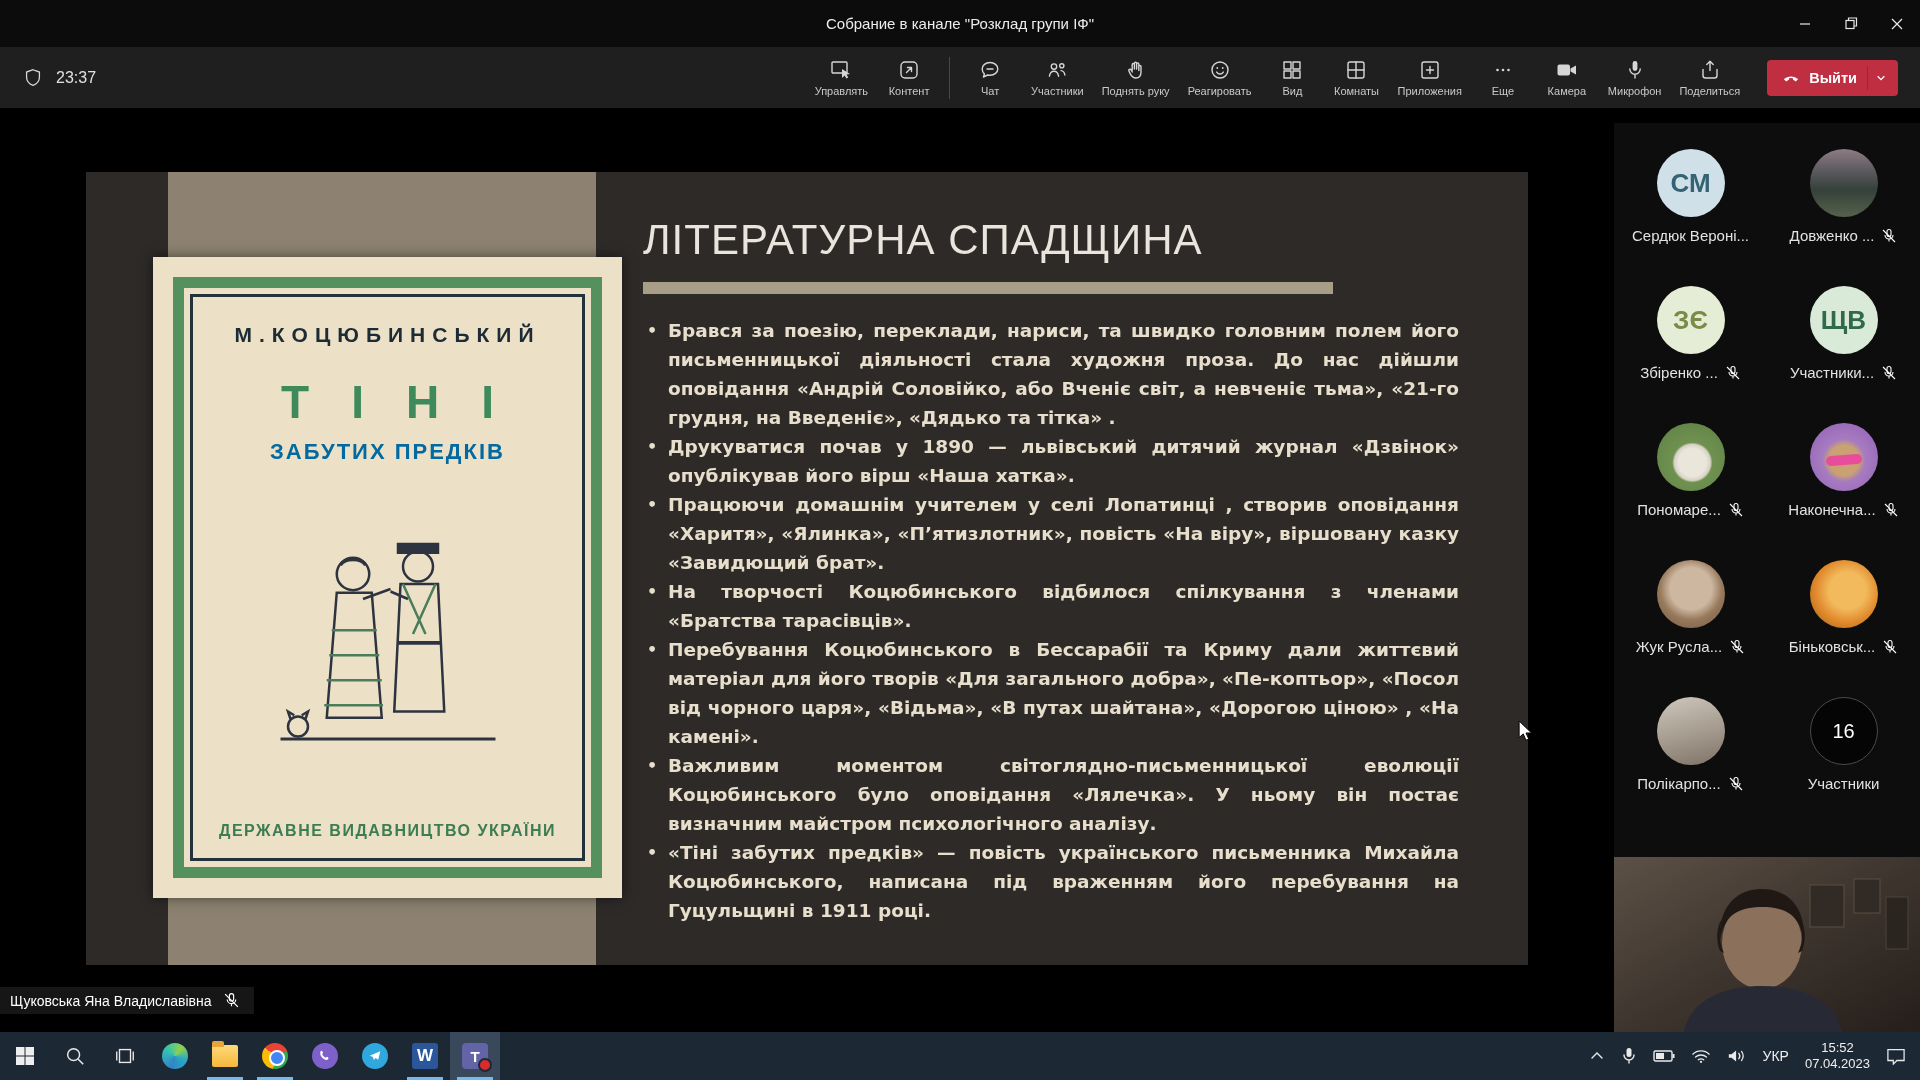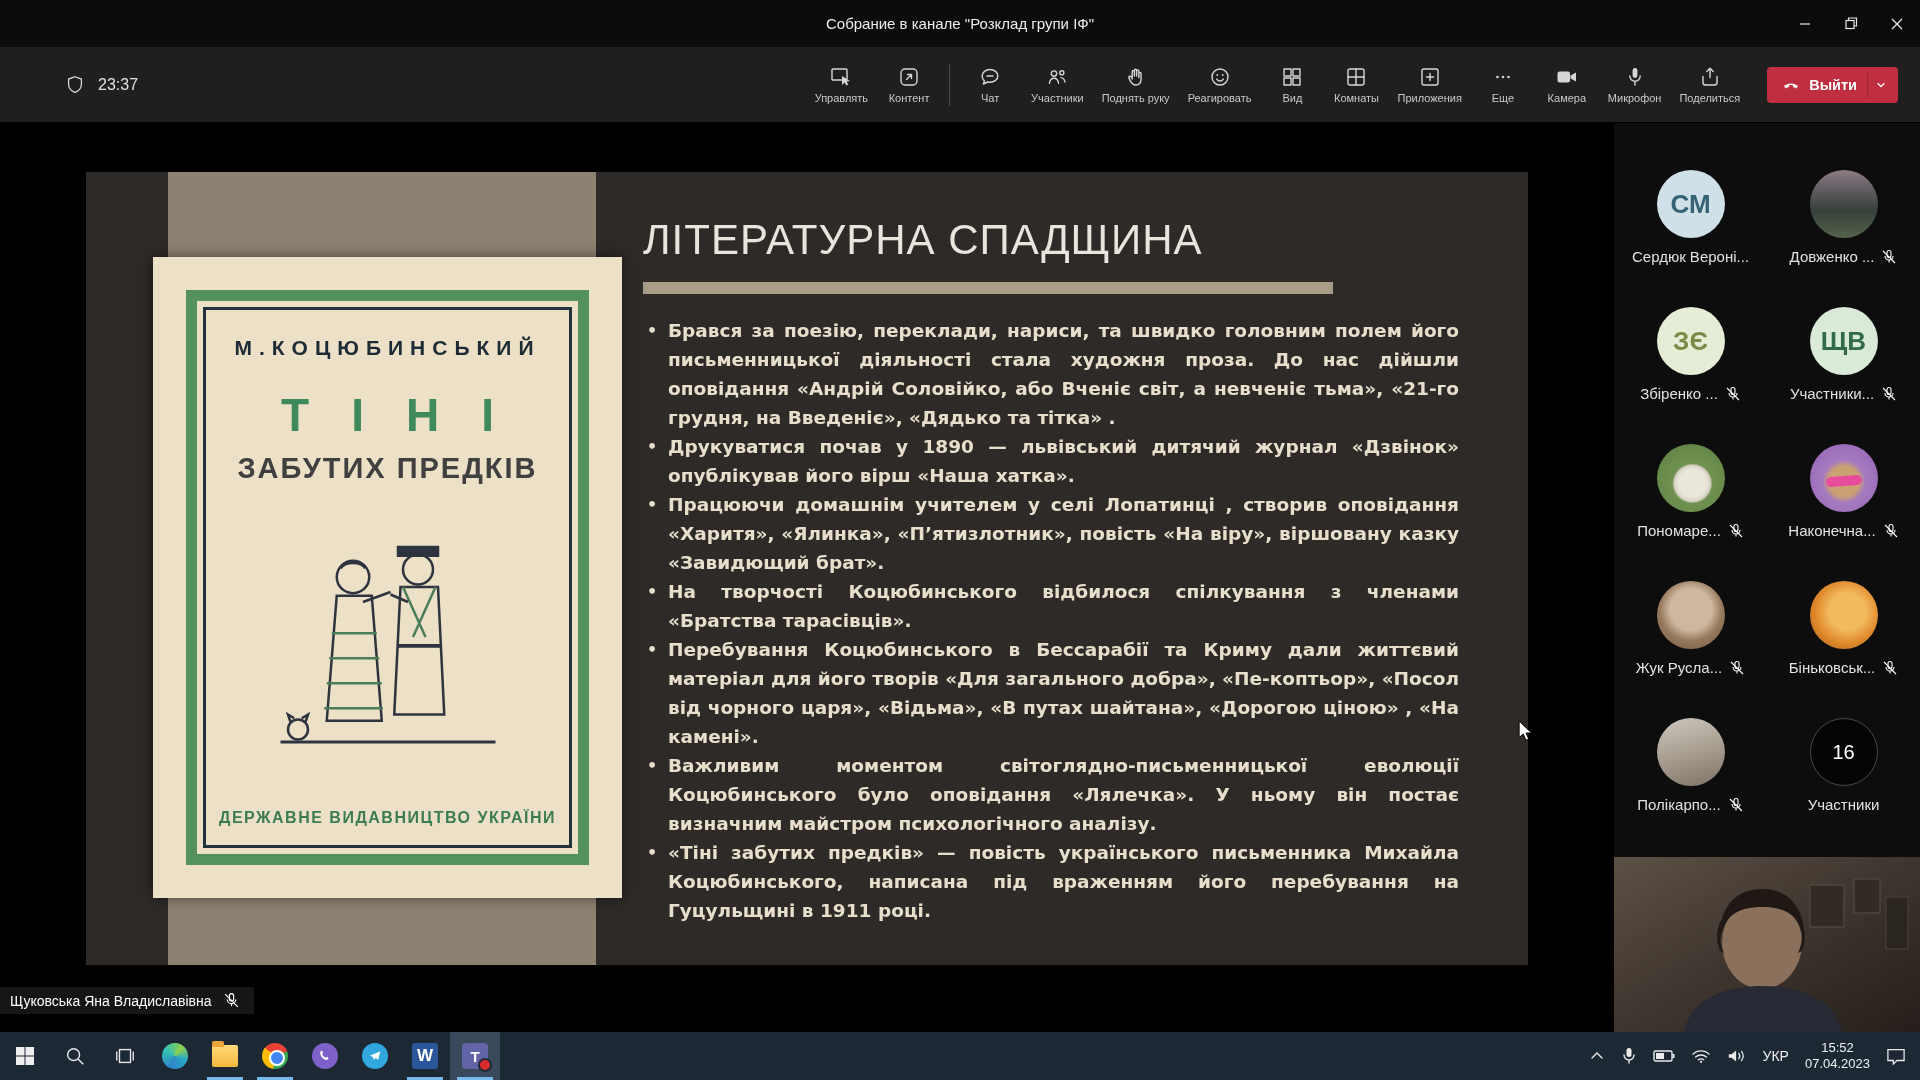--- a/index.html
+++ b/index.html
@@ -9,22 +9,22 @@
 
   
   .titlebar { position:absolute; left:0; top:0; width:1920px; height:47px; background:#0c0c0c;
               display:flex; align-items:center; justify-content:center; }
   .titlebar .wtitle { color:#ececec; font-size:15px; }
   .wcontrols { position:absolute; right:0; top:0; height:47px; display:flex; }
   .wbtn { width:46px; height:47px; display:flex; align-items:center; justify-content:center; }
   .wbtn svg { stroke:#e8e8e8; stroke-width:1.2; fill:none; }
 
   
-  .toolbar { position:absolute; left:0; top:47px; width:1920px; height:75px; background:#1f1f1f;
-             display:flex; align-items:center;padding-left:42px; }
+  .toolbar { position:absolute; left:0; top:47px; width:1920px; height:61px; background:#1f1f1f;
+             display:flex; align-items:center; }
   .timerblk { display:flex; align-items:center; gap:12px; margin-left:22px; color:#e0e0e0; font-size:16px; }
   .timerblk svg { stroke:#d8d8d8; fill:none; stroke-width:1.4; }
   .tb-center { display:flex; align-items:center; margin-left:auto; }
   .titem { display:flex; flex-direction:column; align-items:center; justify-content:center;
            min-width:64px; padding:0 9px; gap:3px; cursor:pointer; }
   .titem svg { stroke:#d6d6d6; fill:none; stroke-width:1.4; stroke-linecap:round; stroke-linejoin:round; }
   .tlabel { color:#c9c9c9; font-size:11px; white-space:nowrap; }
   .tb-sep { width:1px; height:42px; background:#484848; margin:0 8px; }
   .leave { display:flex; align-items:center; background:#bf2e41; border-radius:4px; height:36px;
            margin:0 22px 0 18px; padding:0 4px 0 14px; cursor:pointer; }
@@ -32,26 +32,26 @@
   .leave .lsep { width:1px; height:24px; background:#9e2436; }
   .leave svg { flex:none; }
 
   
   .stage { position:absolute; left:0; top:123px; width:1614px; height:909px; background:#000; }
   .slide { position:absolute; left:86px; top:49px; width:1442px; height:793px; background:#2d2a28; overflow:hidden; }
 
   .tancol { position:absolute; left:82px; top:0; width:428px; height:793px; background:#8d8271; }
   .bookcov { position:absolute; left:67px; top:85px; width:469px; height:641px; background:#ece1c6;
              box-shadow:0 0 12px rgba(0,0,0,.5); display:flex; }
-  .bookframe { margin:33px; flex:1; border:11px solid #55915f; display:flex; }
+  .bookframe { margin:20px; flex:1; border:11px solid #55915f; display:flex; }
   .bookinner { margin:6px; flex:1; border:3px solid #22333c; display:flex; flex-direction:column;
                align-items:center; padding:26px 8px 18px; }
   .bk-author { color:#1c2b36; font-weight:bold; font-size:21px; letter-spacing:7px; white-space:nowrap; }
   .bk-t1 { color:#3f8a5b; font-weight:bold; font-size:46px; letter-spacing:42px; text-indent:42px; margin-top:28px; white-space:nowrap; }
-  .bk-t2 { color:#404040; font-weight:bold; font-size:29px; letter-spacing:2px; margin-top:10px; white-space:nowrap; }
+  .bk-t2 { color:#0369a1; font-weight:bold; font-size:22px; letter-spacing:2px; margin-top:10px; white-space:nowrap; }
   .bk-art { margin-top:10px; flex:1; display:flex; align-items:center; justify-content:center; }
   .bk-pub { color:#3c7d53; font-weight:bold; font-size:16px; letter-spacing:1.5px; white-space:nowrap; }
 
   .scontent { position:absolute; left:557px; top:44px; width:816px; }
   .stitle { color:#e9e5dc; font-size:42px; letter-spacing:1px; font-family:"Liberation Sans",sans-serif; }
   .sbar { width:690px; height:12px; background:#a89e87; margin-top:18px; }
   .bullets { margin-top:22px; list-style:none; color:#e7dfcc; text-align:justify;
              font:bold 18.5px/29px "DejaVu Sans", sans-serif; }
   .bullets li { position:relative; padding-left:25px; }
   .bullets li::before { content:"•"; position:absolute; left:4px; top:0; font-size:16px; }
@@ -59,21 +59,21 @@
   .presenter { position:absolute; left:0; top:864px; height:27px; background:#161616;
                display:flex; align-items:center; gap:12px; padding:0 14px 0 10px; }
   .presenter span { color:#fff; font-size:14px; }
 
   .cursor { position:absolute; left:1517px; top:598px; }
 
   
   .sidebar { position:absolute; left:1614px; top:123px; width:306px; height:909px; background:#0d0d0d; }
   .pgrid { position:absolute; left:0; top:26px; width:306px; display:grid;
            grid-template-columns:153px 153px; grid-auto-rows:137px; }
-  .tile { display:flex; flex-direction:column; align-items:center; justify-content:center; cursor:pointer; }
+  .tile { display:flex; flex-direction:column; align-items:center; justify-content:flex-start; cursor:pointer; }
   .avatar { width:68px; height:68px; border-radius:50%; display:flex; align-items:center; justify-content:center;
             font-weight:bold; font-size:26px; overflow:hidden; }
   .pname { margin-top:10px; display:flex; align-items:center; gap:7px; color:#e2e2e2; font-size:15px; white-space:nowrap; }
   .micoff { flex:none; }
   .av-forest { background:linear-gradient(180deg,#8d7c84 0%,#5c5a5e 32%,#35413a 60%,#55624c 100%); }
   .av-catchair { background:radial-gradient(circle at 52% 58%, #eae6dc 0 26%, #d8d2c4 34%, #6f9150 38%, #5c7f42 100%); }
   .av-catglasses { background:radial-gradient(circle at 50% 55%, #c9a173 0 30%, #a77bc0 42%, #8f5fb5 100%);
                    position:relative; }
   .av-catglasses::after { content:""; position:absolute; left:16px; top:32px; width:36px; height:10px;
                    background:#e84d9c; border-radius:5px; transform:rotate(-4deg); }

